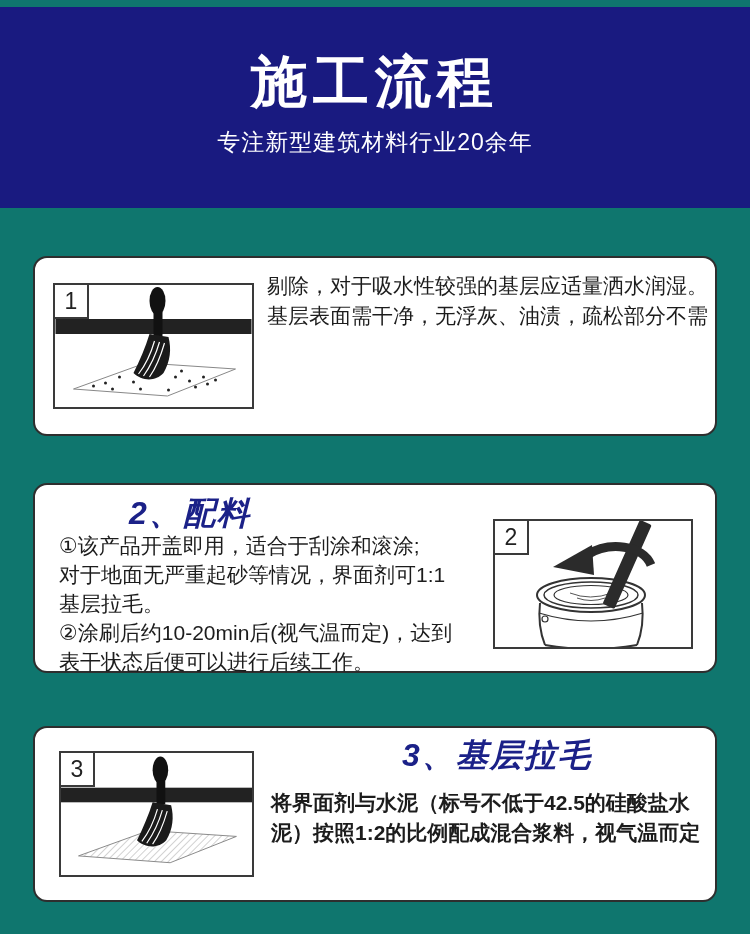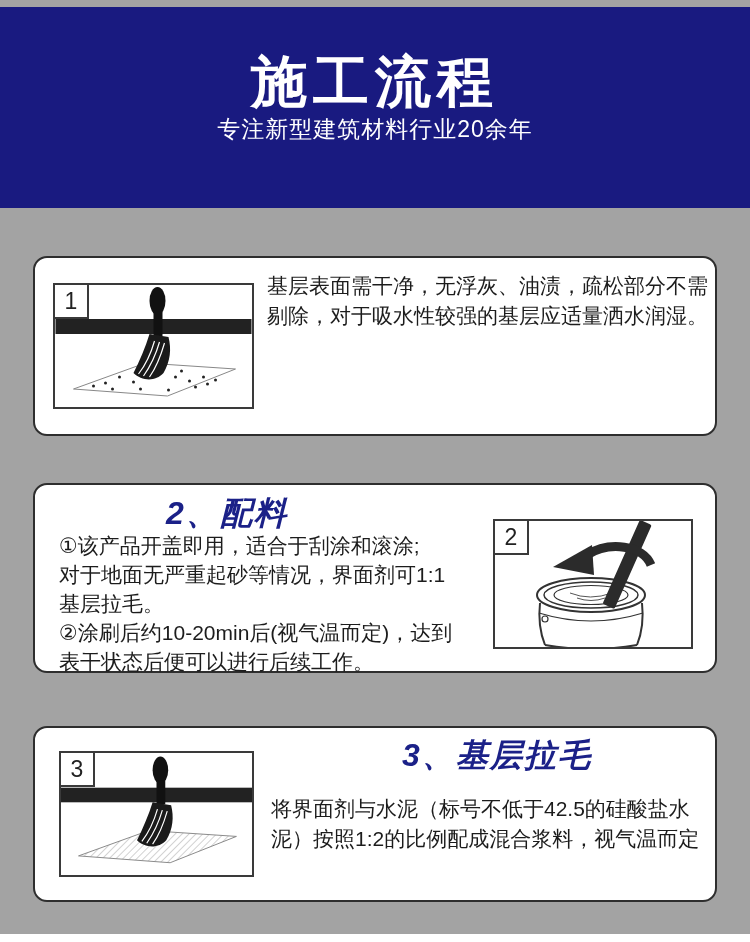--- a/index.html
+++ b/index.html
@@ -1,22 +1,22 @@
 <!DOCTYPE html>
 <html><head>
 <meta charset="utf-8">
 <style>
   html,body{margin:0;padding:0;background:#fff;}
-  .page{position:relative;width:750px;height:934px;background:#a3a3a3;overflow:hidden;
+  .page{position:relative;width:750px;height:934px;background:#0f766e;overflow:hidden;
         font-family:"Liberation Sans","DejaVu Sans",sans-serif;}
   
   .hero{position:absolute;left:0;top:7px;width:750px;height:201px;background:#191a80;
         text-align:center;color:#fff;}
   .hero-title{margin-top:44px;font-size:56px;line-height:62px;font-weight:900;letter-spacing:6px;}
-  .hero-subtitle{margin-top:3px;font-size:23px;line-height:26px;letter-spacing:1px;}
+  .hero-subtitle{margin-top:16px;font-size:23px;line-height:26px;letter-spacing:1px;}
   
   .card{position:absolute;left:33px;width:684px;border:2px solid #2e2e2e;border-radius:14px;
         background:#fff;box-sizing:border-box;}
   .card1{top:256px;height:180px;}
   .card2{top:483px;height:190px;}
   .card3{top:726px;height:176px;}
   .imgbox{position:absolute;margin:0;background:#fff;border:2px solid #3a3a3a;box-sizing:border-box;}
   .imgbox svg{display:block;width:100%;height:100%;}
   .steplabel{position:absolute;left:0;top:0;width:32px;height:32px;background:#fff;
              border-right:2px solid #3a3a3a;border-bottom:2px solid #3a3a3a;
@@ -25,28 +25,28 @@
   .sec-title{margin:0;font-size:32px;font-weight:900;font-style:italic;color:#1b2188;
              letter-spacing:2px;}
   .body-text{font-size:21px;color:#1c1c1c;}
   .line{display:block;}
   
   .card1 .imgbox{left:18px;top:25px;width:201px;height:126px;}
   .col1{position:absolute;left:232px;top:0;width:452px;}
   .col1 .sec-title{margin-top:26px;text-align:center;}
   .col1 .body-text{margin-top:13px;line-height:30px;}
   
-  .col2-title{position:absolute;left:0;top:7px;width:310px;text-align:center;padding-left:37px;}
+  .col2-title{position:absolute;left:0;top:7px;width:310px;text-align:center;}
   .col2-body{position:absolute;left:24px;top:46px;width:452px;line-height:29px;}
   .card2 .imgbox{left:458px;top:34px;width:200px;height:130px;}
   
   .card3 .imgbox{left:24px;top:23px;width:195px;height:126px;}
   .col3{position:absolute;left:236px;top:0;width:452px;}
   .col3 .sec-title{margin-top:6px;text-align:center;}
-  .col3 .body-text{margin-top:16px;line-height:30px;}
+  .col3 .body-text{margin-top:10px;line-height:30px;font-weight:bold;}
 </style>
 </head>
 <body>
 
 <div class="page">
 
   <header class="hero">
     <div class="hero-title">施工流程</div>
     <div class="hero-subtitle">专注新型建筑材料行业20余年</div>
   </header>
@@ -76,22 +76,22 @@
             <circle cx="152" cy="99" r="1.5"></circle>
         </g>
         <path d="M94,49 L113,52 C116,64 115,76 108,88 C100,97 86,96 78,88 C84,76 90,62 94,49 Z" fill="#1a1a1a"></path>
         <path d="M99,56 C95,70 90,80 83,89" stroke="#fff" stroke-width="1.2" fill="none"></path>
         <path d="M104,57 C100,71 95,81 88,91" stroke="#fff" stroke-width="1.2" fill="none"></path>
         <path d="M109,58 C105,72 101,82 94,92" stroke="#fff" stroke-width="1.2" fill="none"></path>
       </svg>
     </figure>
     <div class="col1">
       <div class="body-text">
+        <span class="line">剔除，对于吸水性较强的基层应适量洒水润湿。</span>
         <span class="line">基层表面需干净，无浮灰、油渍，疏松部分不需</span>
-        <span class="line">剔除，对于吸水性较强的基层应适量洒水润湿。</span>
       </div>
     </div>
   </section>
 
   <section class="card card2">
     <h2 class="sec-title col2-title">2、配料</h2>
     <div class="body-text col2-body">
       <span class="line">①该产品开盖即用，适合于刮涂和滚涂;</span>
       <span class="line">对于地面无严重起砂等情况，界面剂可1:1</span>
       <span class="line">基层拉毛。</span>

